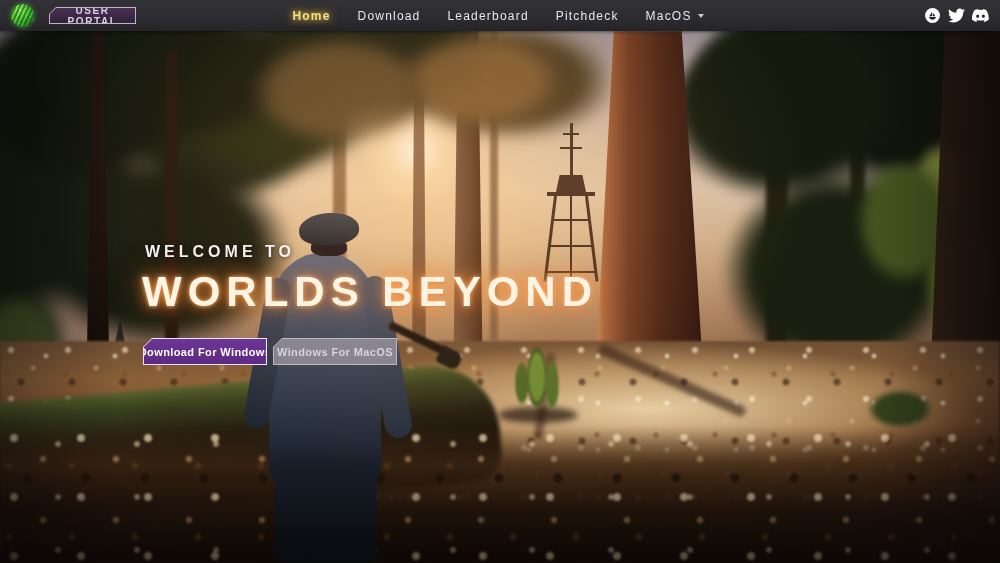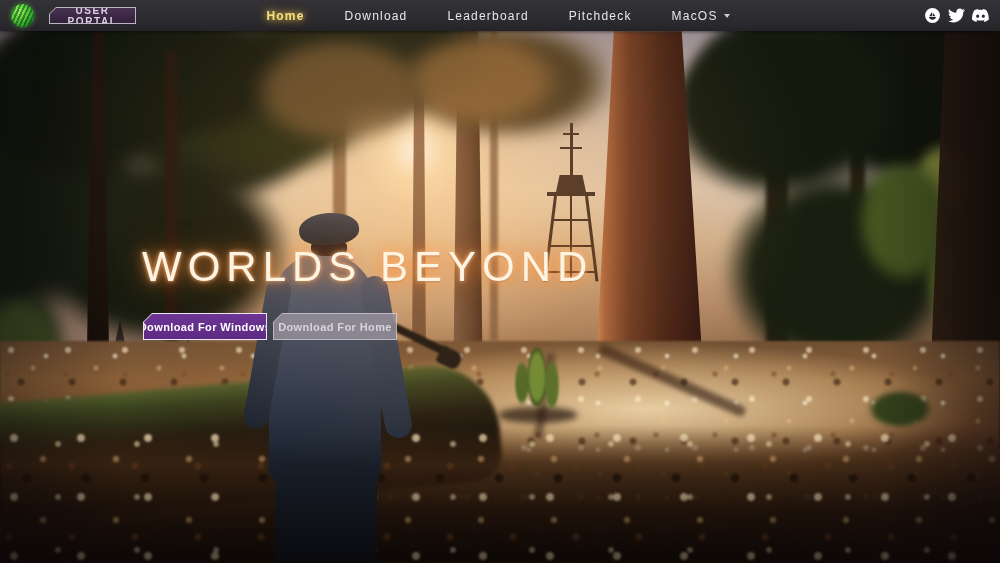--- a/index.html
+++ b/index.html
@@ -17,21 +17,21 @@
       radial-gradient(circle at 35% 32%, #9bf06a 0%, #57cf3a 38%, #2f9e2f 68%, #1c6e22 100%);
     box-shadow:0 0 5px rgba(90,220,80,.5); cursor:pointer; }
   .portal-btn { position:absolute; left:49px; top:7px; width:87px; height:17px;
     background:rgba(214,206,222,.85); border:none; cursor:pointer; padding:0;
     clip-path:polygon(7px 0,100% 0,100% 100%,0 100%,0 7px); }
   .portal-btn .inner { display:flex; align-items:center; justify-content:center;
     position:absolute; inset:1px; clip-path:polygon(6px 0,100% 0,100% 100%,0 100%,0 6px);
     background:linear-gradient(180deg, rgba(62,38,72,.92), rgba(43,26,52,.95));
     color:#d9d0e2; font-size:10px; letter-spacing:1.6px; font-weight:bold; }
   .nav-links { position:absolute; left:0; right:4px; top:0; height:31px;
-    display:flex; align-items:center; justify-content:center; gap:40px; }
+    display:flex; align-items:center; justify-content:center; gap:27px; }
   .nav-link { color:#e9e7ee; font-size:12px; letter-spacing:1.2px; cursor:pointer;
     text-decoration:none; display:flex; align-items:center; gap:6px; }
   .nav-link.active { color:#f6e07c; font-weight:bold;
     text-shadow:0 0 6px rgba(255,216,90,.9),0 0 12px rgba(255,200,60,.5); }
   .chev { width:0; height:0; border-left:3.5px solid transparent;
     border-right:3.5px solid transparent; border-top:4.5px solid #cfccd4; }
   .socials { position:absolute; right:11px; top:0; height:31px; display:flex;
     align-items:center; gap:7px; }
   .soc { width:17px; height:17px; cursor:pointer; display:block; }
 
@@ -201,21 +201,21 @@
   .vignette { inset:0;
     background:
       radial-gradient(ellipse 900px 620px at 45% 35%, rgba(0,0,0,0) 55%, rgba(15,8,10,.38) 82%, rgba(8,4,6,.62) 100%),
       linear-gradient(180deg, rgba(0,0,0,0) 76%, rgba(5,3,4,.55) 100%),
       linear-gradient(90deg, rgba(10,6,8,.35), rgba(0,0,0,0) 12%, rgba(0,0,0,0) 88%, rgba(10,6,8,.4)); }
 
   
   .hero-content { position:absolute; left:145px; top:212px; z-index:20; }
   .kicker { color:#f4f1f2; font-size:16px; font-weight:bold; letter-spacing:4px;
     text-shadow:0 1px 5px rgba(0,0,0,.6); }
-  .title { margin-left:-3px; color:#fff3e2; font-size:42px; font-weight:normal;
+  .title { margin-top:7px; margin-left:-3px; color:#fff3e2; font-size:42px; font-weight:bold;
     letter-spacing:6px;
     text-shadow:0 0 14px rgba(255,145,55,.95), 0 0 32px rgba(255,120,40,.6),
                 0 0 4px rgba(255,220,180,.9), 0 1px 2px rgba(110,45,10,.6); }
   .btn-row { margin-top:22px; margin-left:-2px; display:flex; gap:6px; }
   .cta { position:relative; height:27px; border:none; padding:0; cursor:pointer;
     clip-path:polygon(9px 0,100% 0,100% 100%,0 100%,0 9px);
     font-family:"Liberation Sans", sans-serif; }
   .cta .inner { display:flex; align-items:center; justify-content:center;
     position:absolute; inset:1px; clip-path:polygon(8px 0,100% 0,100% 100%,0 100%,0 8px);
     font-size:11px; font-weight:bold; letter-spacing:.4px; white-space:nowrap;
@@ -316,24 +316,25 @@
       <div class="hips"></div>
       <div class="neck"></div>
       <div class="cap"></div>
     </div>
     <div class="axe-handle"></div>
     <div class="axe-head"></div>
     <div class="warm-overlay"></div>
     <div class="vignette"></div>
 
     <div class="hero-content">
+      <div class="kicker">WELCOME TO</div>
       <div class="title">WORLDS BEYOND</div>
       <div class="btn-row">
         <button class="cta cta-primary">
           <span class="inner">Download For Windows</span>
         </button>
         <button class="cta cta-secondary">
-          <span class="inner">Download For Home</span>
+          <span class="inner">Windows For MacOS</span>
         </button>
       </div>
     </div>
   </section>
 </div>
 
 </body></html>

